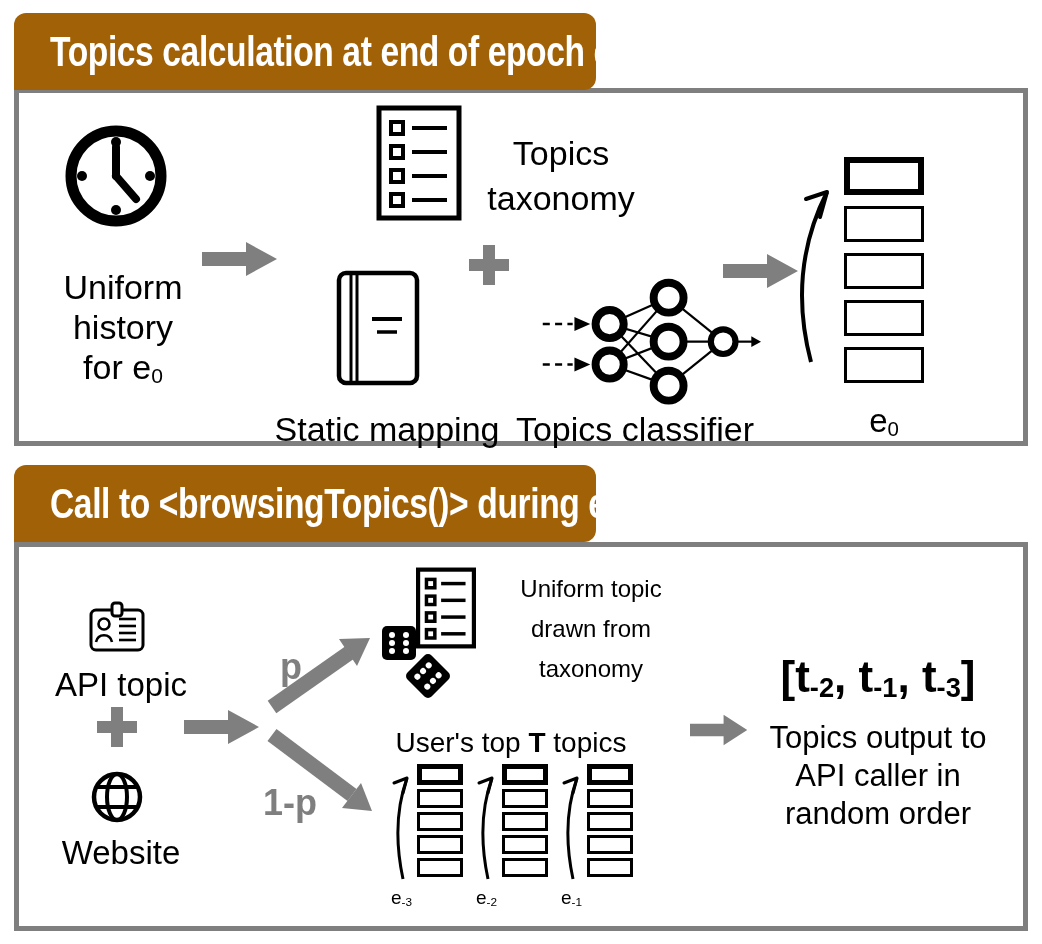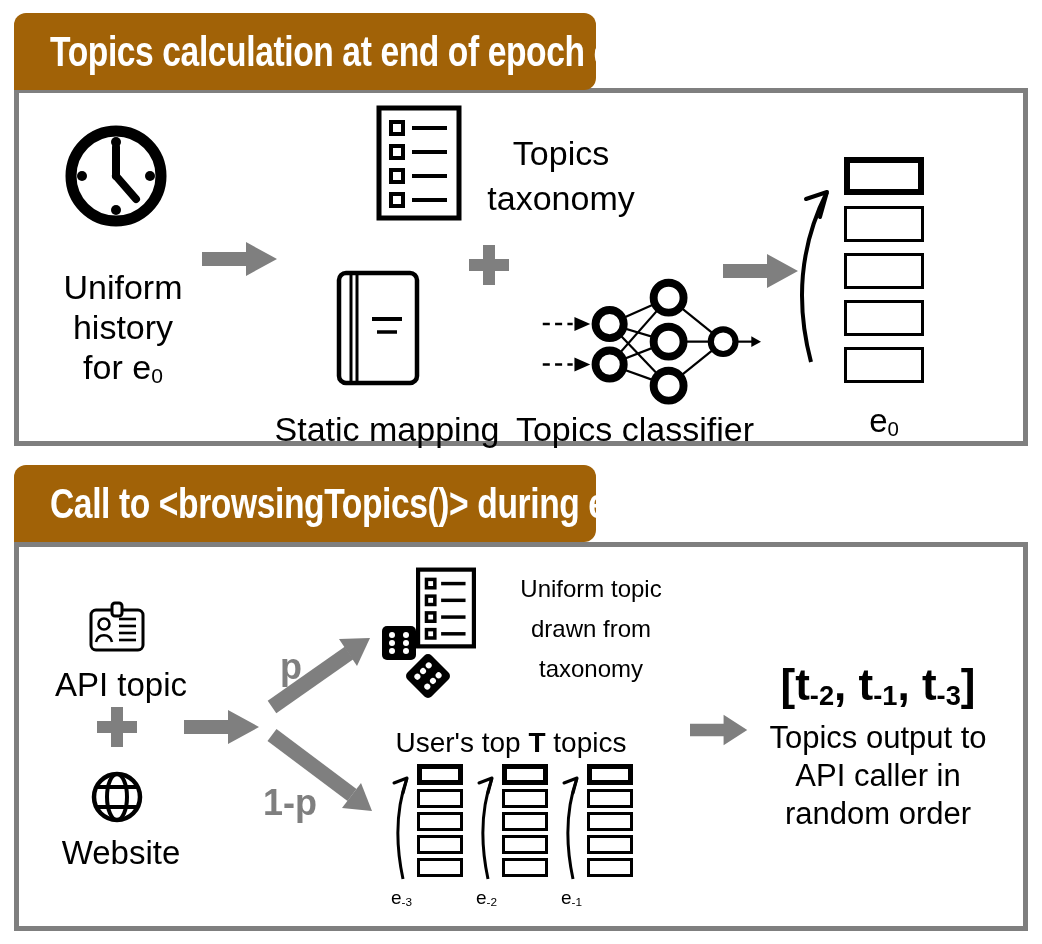--- a/index.html
+++ b/index.html
@@ -272,21 +272,21 @@
       <span>e</span><span class="subsc">-2</span>
     </div>
     <div class="mini-epoch" style="left:542px">
       <span>e</span><span class="subsc">-1</span>
     </div>
 
     <svg class="abs" style="left:671px;top:166px" width="58" height="34" viewBox="0 0 76 38" preserveAspectRatio="none">
       <polygon points="0,12 44,12 44,2 75,19 44,36 44,26 0,26" fill="#7f7f7f"></polygon>
     </svg>
 
-    <div class="lbl" style="left:716px;top:104px;width:286px;font-size:44px;font-weight:700;line-height:68px">
+    <div class="lbl" style="left:716px;top:104px;width:286px;font-size:44px;font-weight:700;line-height:52px">
       <span>[t</span><span class="subsc">-2</span><span>, t</span><span class="subsc">-1</span><span>, t</span><span class="subsc">-3</span><span>]</span>
     </div>
 
     <div class="lbl" style="left:716px;top:172px;width:286px;font-size:31px;line-height:38px">
       <span>Topics output to</span><br>
       <span>API caller in</span><br>
       <span>random order</span>
     </div>
   </div>
 

